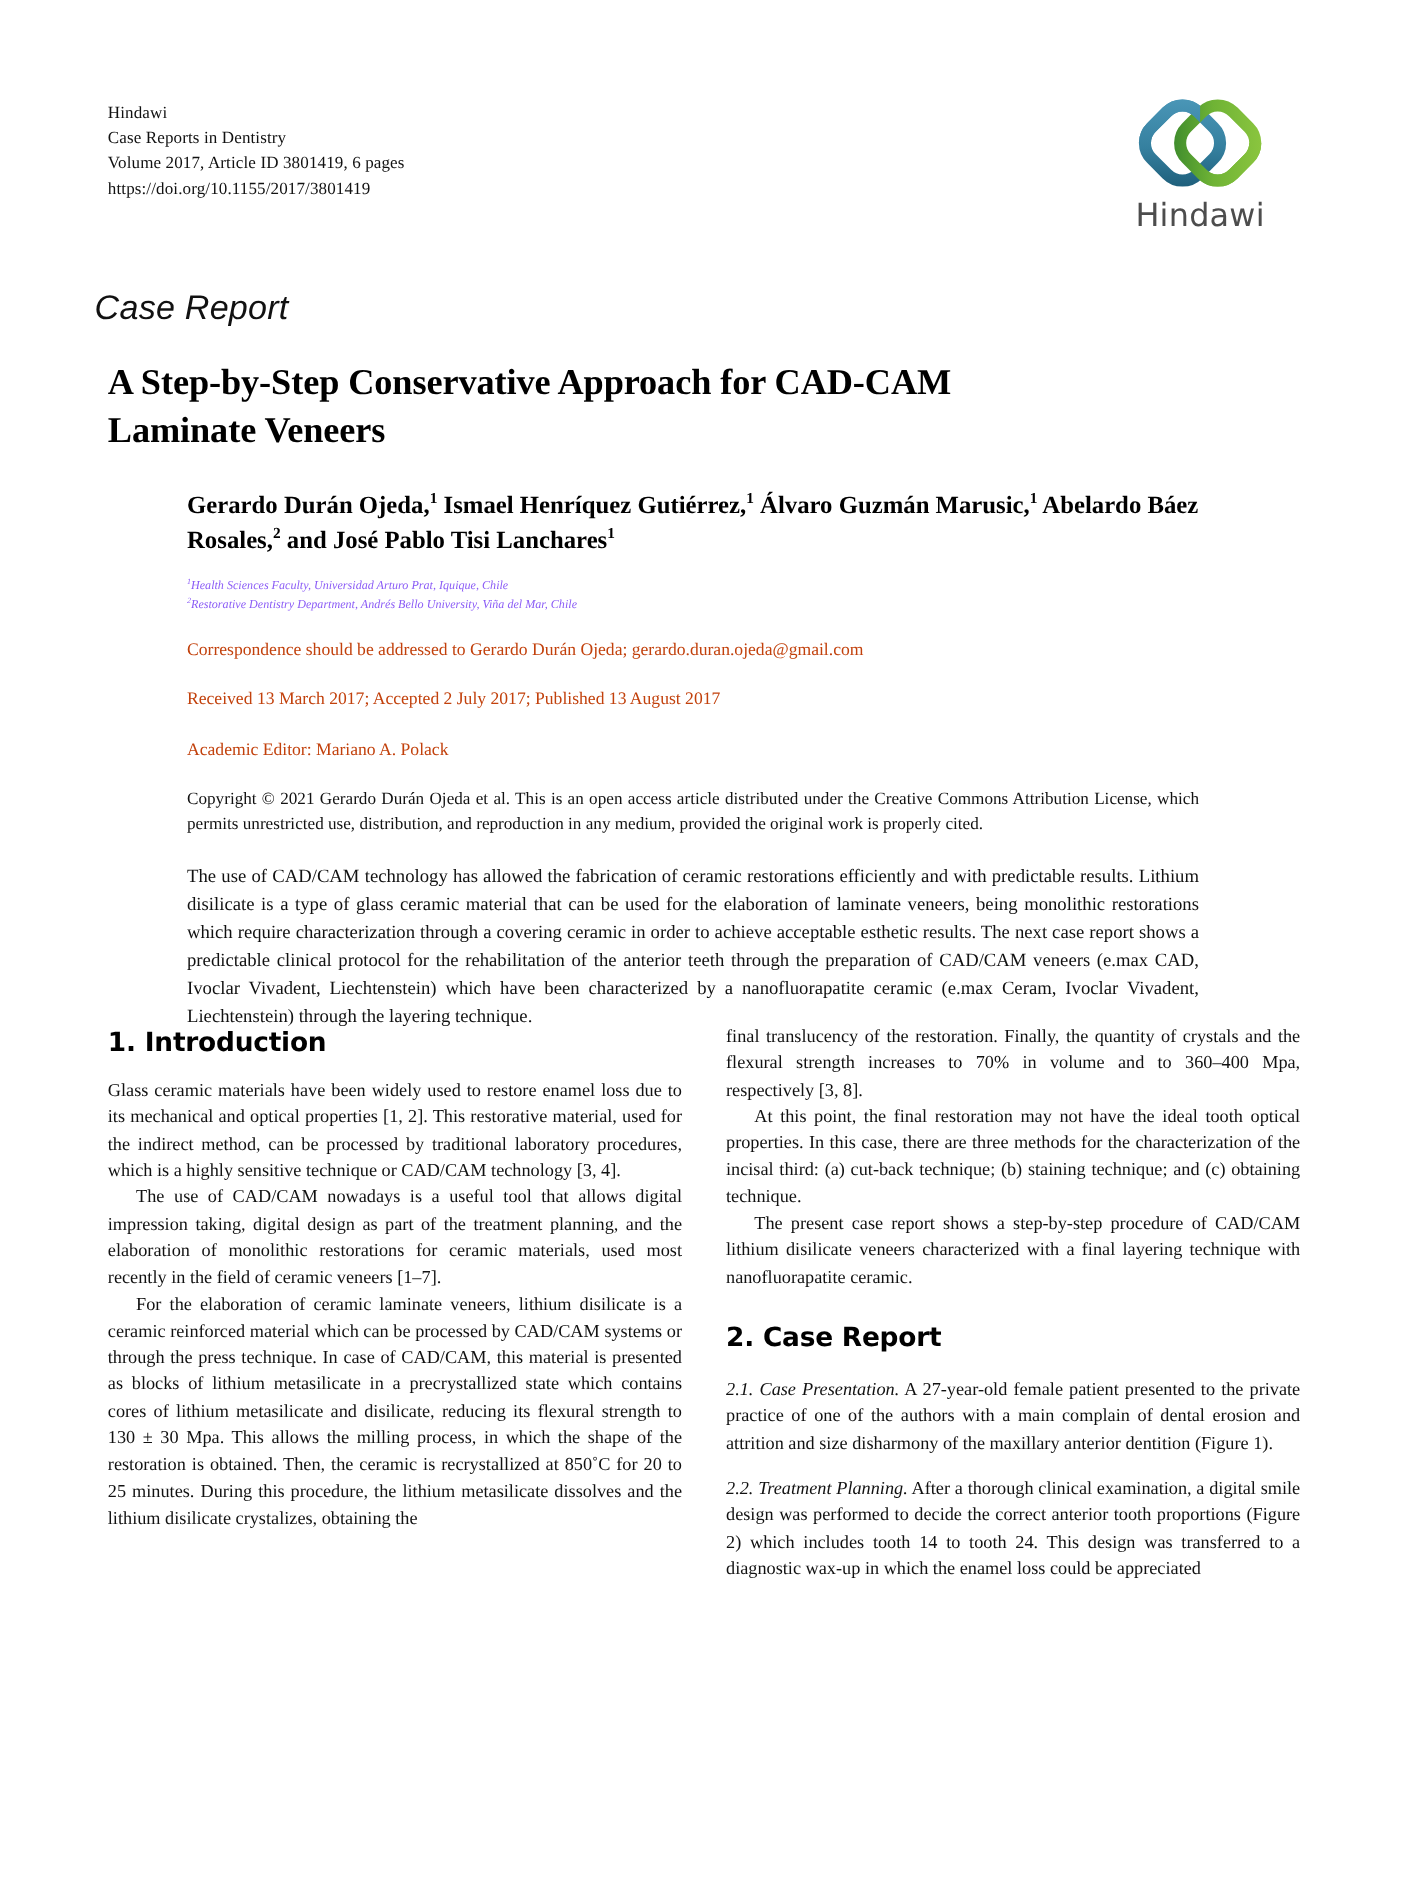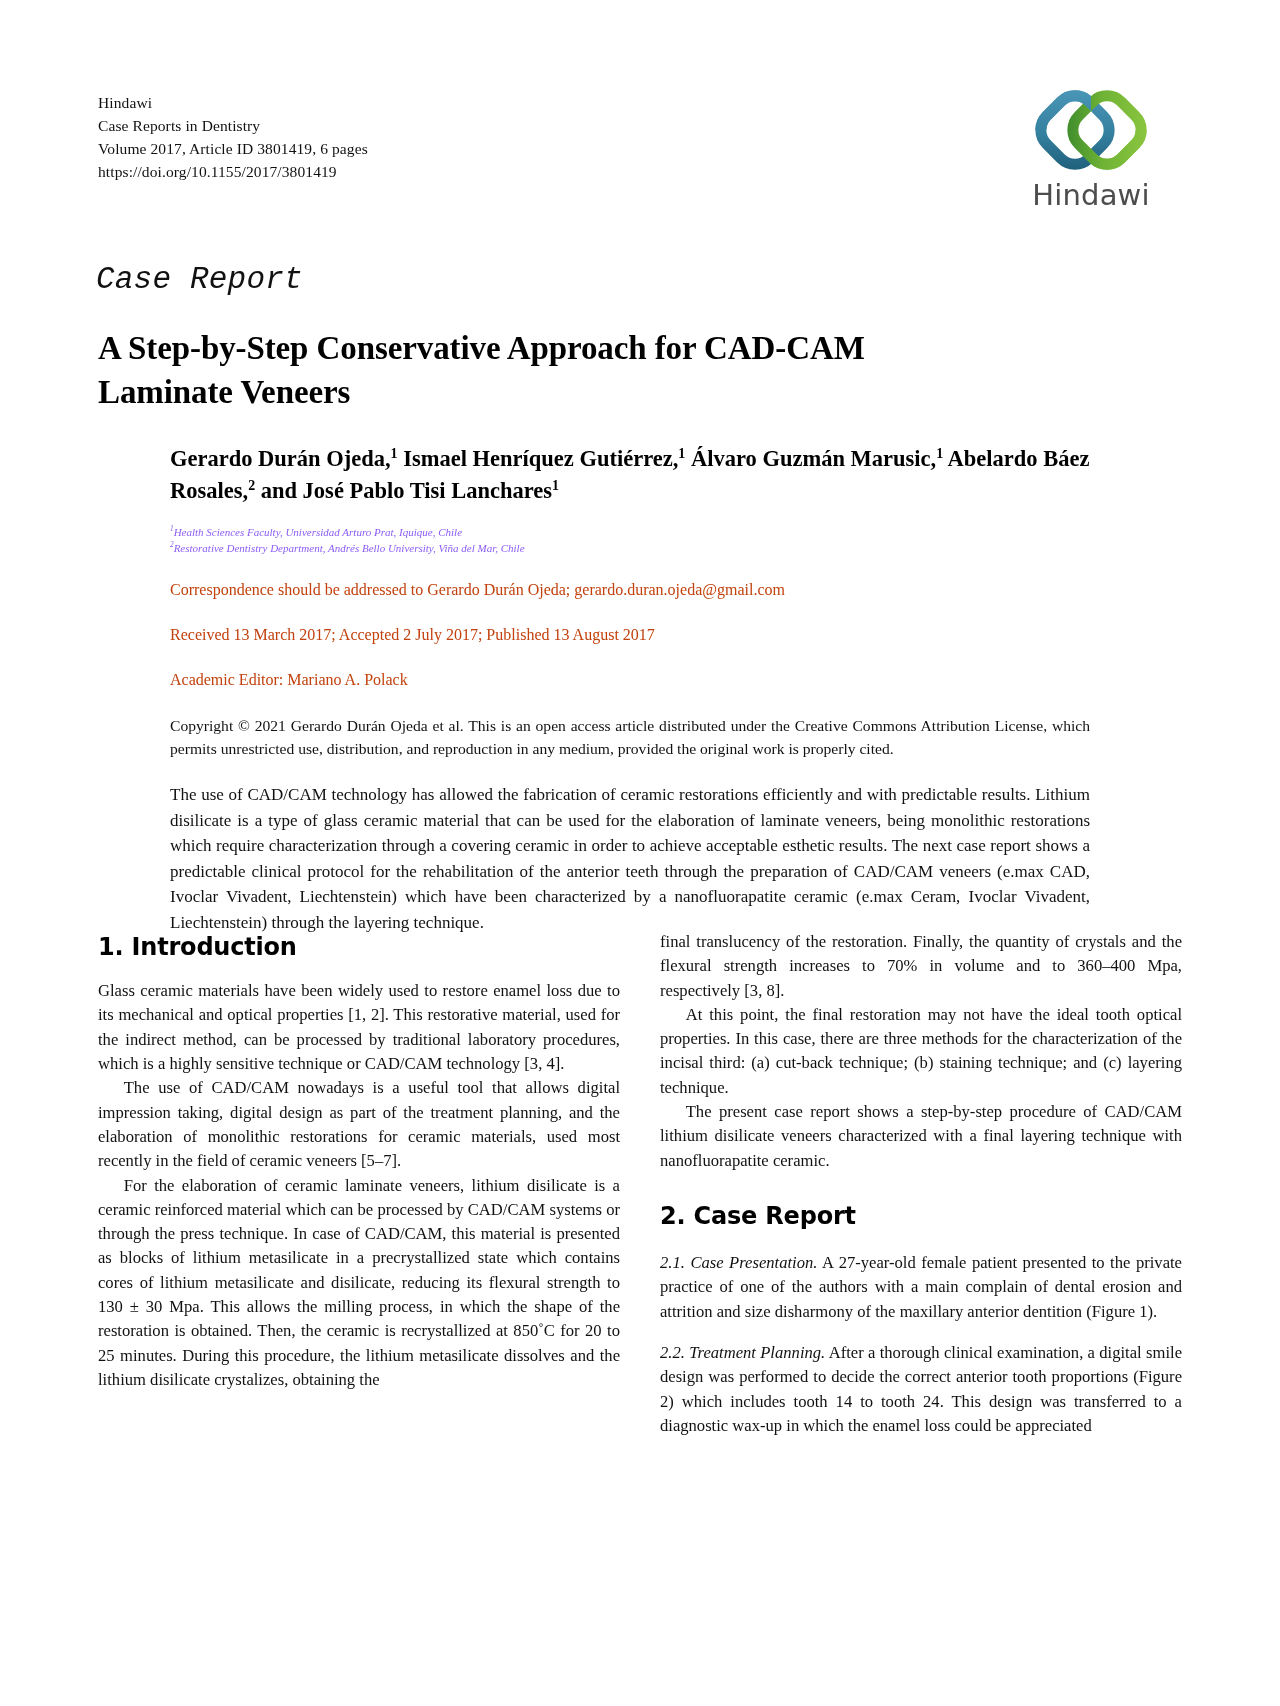--- a/index.html
+++ b/index.html
@@ -57,22 +57,22 @@
     color: #4d4d4d;
     letter-spacing: 0.2px;
     margin-top: 2px;
     font-weight: 400;
   }
 
   
   .article-type {
     position: absolute;
     top: 262px;
-    left: 96px;
-    font-family: Liberation Mono, monospace;
+    left: 86px;
+    font-family: Liberation Sans, sans-serif;
     font-style: italic;
     font-size: 31px;
     color: #111;
     letter-spacing: 0.2px;
   }
   .article-title {
     position: absolute;
     top: 305px;
     left: 98px;
     width: 880px;
@@ -243,27 +243,27 @@
     <div class="editor">Academic Editor: Mariano A. Polack</div>
     <div class="copyright">Copyright © 2021 Gerardo Durán Ojeda et al. This is an open access article distributed under the Creative Commons Attribution License, which permits unrestricted use, distribution, and reproduction in any medium, provided the original work is properly cited.</div>
     <div class="abstract">The use of CAD/CAM technology has allowed the fabrication of ceramic restorations efficiently and with predictable results. Lithium disilicate is a type of glass ceramic material that can be used for the elaboration of laminate veneers, being monolithic restorations which require characterization through a covering ceramic in order to achieve acceptable esthetic results. The next case report shows a predictable clinical protocol for the rehabilitation of the anterior teeth through the preparation of CAD/CAM veneers (e.max CAD, Ivoclar Vivadent, Liechtenstein) which have been characterized by a nanofluorapatite ceramic (e.max Ceram, Ivoclar Vivadent, Liechtenstein) through the layering technique.</div>
   </div>
 
   <div class="body-cols">
 
     <div class="col">
       <h2>1. Introduction</h2>
       <p>Glass ceramic materials have been widely used to restore enamel loss due to its mechanical and optical properties [1, 2]. This restorative material, used for the indirect method, can be processed by traditional laboratory procedures, which is a highly sensitive technique or CAD/CAM technology [3, 4].</p>
-      <p class="indent">The use of CAD/CAM nowadays is a useful tool that allows digital impression taking, digital design as part of the treatment planning, and the elaboration of monolithic restorations for ceramic materials, used most recently in the field of ceramic veneers [5–7].</p>
+      <p class="indent">The use of CAD/CAM nowadays is a useful tool that allows digital impression taking, digital design as part of the treatment planning, and the elaboration of monolithic restorations for ceramic materials, used most recently in the field of ceramic veneers [1–7].</p>
       <p class="indent">For the elaboration of ceramic laminate veneers, lithium disilicate is a ceramic reinforced material which can be processed by CAD/CAM systems or through the press technique. In case of CAD/CAM, this material is presented as blocks of lithium metasilicate in a precrystallized state which contains cores of lithium metasilicate and disilicate, reducing its flexural strength to 130 ± 30 Mpa. This allows the milling process, in which the shape of the restoration is obtained. Then, the ceramic is recrystallized at 850˚C for 20 to 25 minutes. During this procedure, the lithium metasilicate dissolves and the lithium disilicate crystalizes, obtaining the</p>
     </div>
 
     <div class="col">
       <p>final translucency of the restoration. Finally, the quantity of crystals and the flexural strength increases to 70% in volume and to 360–400 Mpa, respectively [3, 8].</p>
-      <p class="indent">At this point, the final restoration may not have the ideal tooth optical properties. In this case, there are three methods for the characterization of the incisal third: (a) cut-back technique; (b) staining technique; and (c) layering technique.</p>
+      <p class="indent">At this point, the final restoration may not have the ideal tooth optical properties. In this case, there are three methods for the characterization of the incisal third: (a) cut-back technique; (b) staining technique; and (c) obtaining technique.</p>
       <p class="indent">The present case report shows a step-by-step procedure of CAD/CAM lithium disilicate veneers characterized with a final layering technique with nanofluorapatite ceramic.</p>
 
       <h2 class="spaced-top">2. Case Report</h2>
 
       <p class="sect"><span class="runin">2.1. Case Presentation.</span><span> A 27-year-old female patient presented to the private practice of one of the authors with a main complain of dental erosion and attrition and size disharmony of the maxillary anterior dentition (Figure 1).</span></p>
 
       <p class="sect"><span class="runin">2.2. Treatment Planning.</span><span> After a thorough clinical examination, a digital smile design was performed to decide the correct anterior tooth proportions (Figure 2) which includes tooth 14 to tooth 24. This design was transferred to a diagnostic wax-up in which the enamel loss could be appreciated</span></p>
     </div>
   </div>
 

